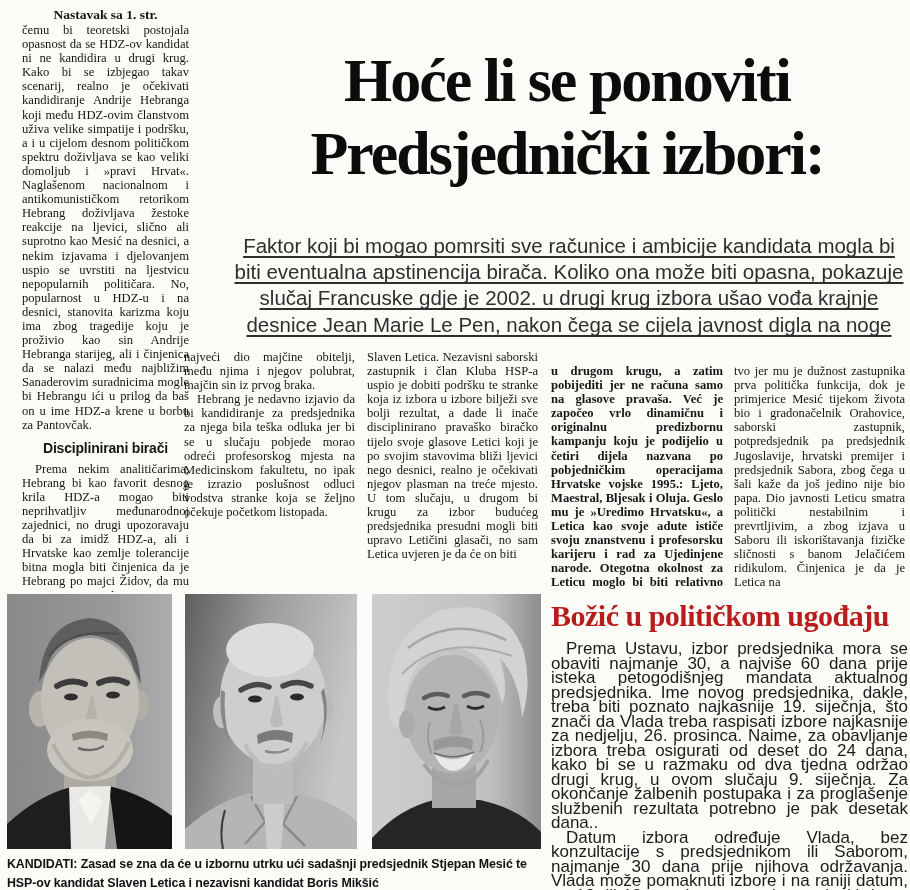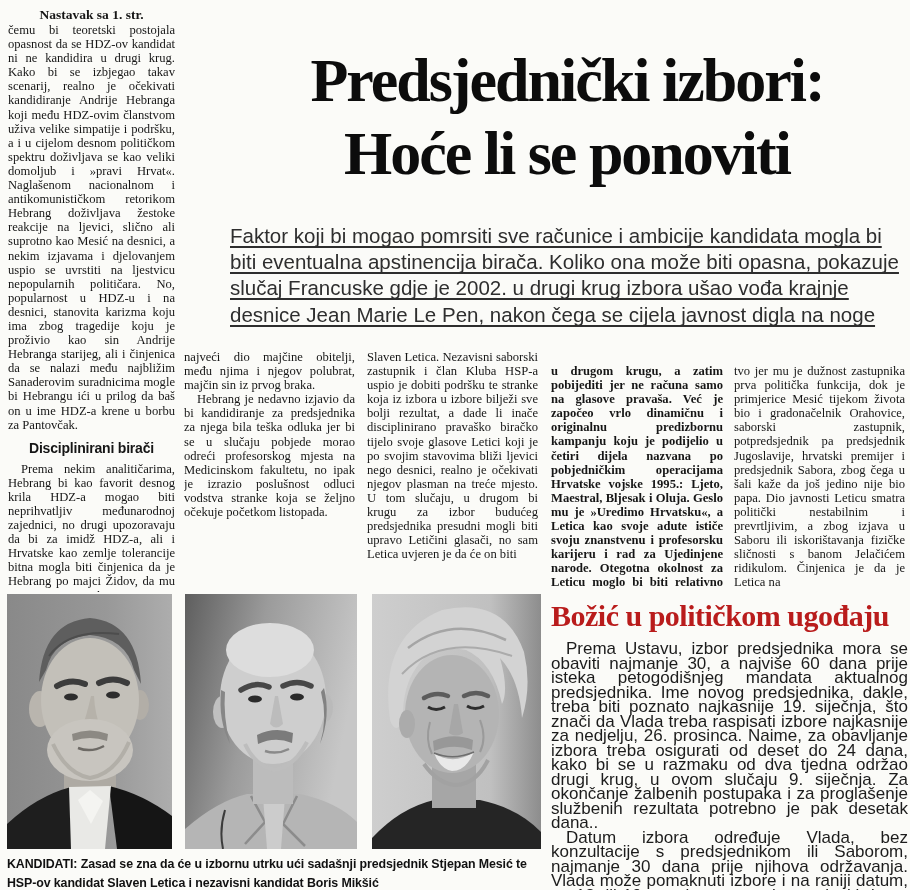--- a/index.html
+++ b/index.html
@@ -9,21 +9,21 @@
     font-family:"Liberation Serif",serif;
   }
   
   .col{
     position:absolute;overflow:hidden;
     font-size:12.6px;line-height:14.1px;text-align:justify;
     font-family:"Liberation Serif",serif;color:#161616;
   }
   .col p{margin:0;}
   .col p.indent{text-indent:13px;}
-  #col1{left:8px;top:6px;width:167px;height:586px;}
+  #col1{left:22px;top:6px;width:167px;height:586px;}
   #col2{left:184px;top:350px;width:171px;height:240px;}
   #col3{left:367px;top:350px;width:171px;height:240px;}
   #col4{left:551px;top:364px;width:172px;height:228px;font-weight:bold;}
   #col5{left:734px;top:364px;width:171px;height:228px;}
   .cont-note{
     font-weight:bold;text-align:center;font-size:13.5px;line-height:17px;
     margin:0 0 3px 0;
   }
   .subhead{
     font-family:"Liberation Sans",sans-serif;font-weight:bold;
@@ -32,22 +32,22 @@
   }
   
   #headline{
     position:absolute;left:226px;top:2px;width:682px;height:228px;
     text-align:center;font-family:"Liberation Serif",serif;
     font-weight:bold;font-size:62px;line-height:73px;letter-spacing:-2px;
     color:#0c0c0c;
   }
   
   #lead{
-    position:absolute;left:230px;top:223px;width:678px;
-    font-family:"Liberation Sans",sans-serif;
+    position:absolute;left:230px;top:233px;width:678px;
+    text-align:center;font-family:"Liberation Sans",sans-serif;
     font-size:20.5px;line-height:26.2px;color:#2e2e2e;
     text-decoration:underline;text-decoration-thickness:1.5px;
     text-underline-offset:3px;text-decoration-skip-ink:none;
   }
   
   .photo{position:absolute;top:594px;height:255px;background:#9a9a9a;overflow:hidden;}
   .photo svg{display:block;width:100%;height:100%;}
   #photo1{left:7px;width:165px;}
   #photo2{left:185px;width:172px;}
   #photo3{left:372px;width:169px;}
@@ -76,22 +76,22 @@
 <div class="page">
 
   <div class="col" id="col1">
     <p class="cont-note">Nastavak sa 1. str.</p>
     <p>čemu bi teoretski postojala opasnost da se HDZ-ov kandidat ni ne kandidira u drugi krug. Kako bi se izbjegao takav scenarij, realno je očekivati kandidiranje Andrije Hebranga koji među HDZ-ovim članstvom uživa velike simpatije i podršku, a i u cijelom desnom političkom spektru doživljava se kao veliki domoljub i »pravi Hrvat«. Naglašenom nacionalnom i antikomunističkom retorikom Hebrang doživljava žestoke reakcije na ljevici, slično ali suprotno kao Mesić na desnici, a nekim izjavama i djelovanjem uspio se uvrstiti na ljestvicu nepopularnih političara. No, popularnost u HDZ-u i na desnici, stanovita karizma koju ima zbog tragedije koju je proživio kao sin Andrije Hebranga starijeg, ali i činjenica da se nalazi među najbližim Sanaderovim suradnicima mogle bi Hebrangu ići u prilog da baš on u ime HDZ-a krene u borbu za Pantovčak.</p>
     <h3 class="subhead">Disciplinirani birači</h3>
     <p class="indent">Prema nekim analitičarima, Hebrang bi kao favorit desnog krila HDZ-a mogao biti neprihvatljiv međunarodnoj zajednici, no drugi upozoravaju da bi za imidž HDZ-a, ali i Hrvatske kao zemlje tolerancije bitna mogla biti činjenica da je Hebrang po majci Židov, da mu je u Jasenovcu pobijen</p>
   </div>
 
   <h1 id="headline">
+    <div>Hoće li se ponoviti</div>
     <div>Predsjednički izbori:</div>
-    <div>Hoće li se ponoviti</div>
   </h1>
 
   <div id="lead">Faktor koji bi mogao pomrsiti sve računice i ambicije kandidata mogla bi biti eventualna apstinencija birača. Koliko ona može biti opasna, pokazuje slučaj Francuske gdje je 2002. u drugi krug izbora ušao vođa krajnje desnice Jean Marie Le Pen, nakon čega se cijela javnost digla na noge</div>
 
   <div class="col" id="col2">
     <p>najveći dio majčine obitelji, među njima i njegov polubrat, majčin sin iz prvog braka.</p>
     <p class="indent">Hebrang je nedavno izjavio da bi kandidiranje za predsjednika za njega bila teška odluka jer bi se u slučaju pobjede morao odreći profesorskog mjesta na Medicinskom fakultetu, no ipak je izrazio poslušnost odluci vodstva stranke koja se željno očekuje početkom listopada.</p>
   </div>
   <div class="col" id="col3">
     <p>Slaven Letica. Nezavisni saborski zastupnik i član Kluba HSP-a uspio je dobiti podršku te stranke koja iz izbora u izbore bilježi sve bolji rezultat, a dade li inače disciplinirano pravaško biračko tijelo svoje glasove Letici koji je po svojim stavovima bliži ljevici nego desnici, realno je očekivati njegov plasman na treće mjesto. U tom slučaju, u drugom bi krugu za izbor budućeg predsjednika presudni mogli biti upravo Letičini glasači, no sam Letica uvjeren je da će on biti</p>

